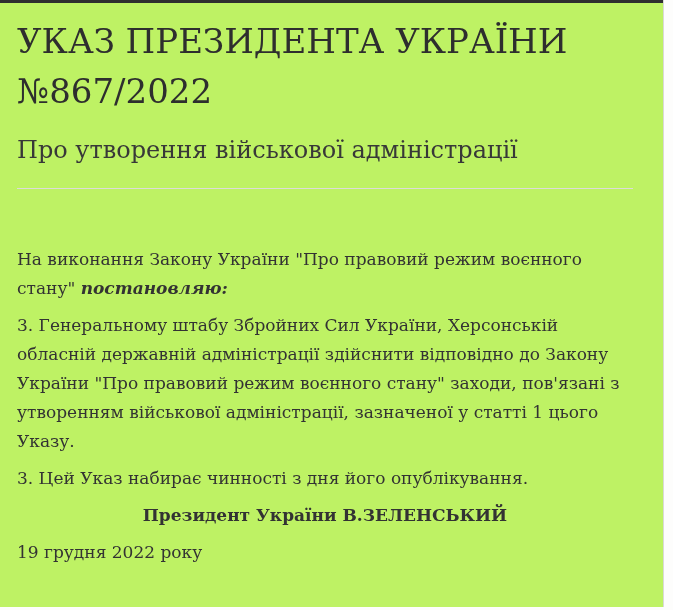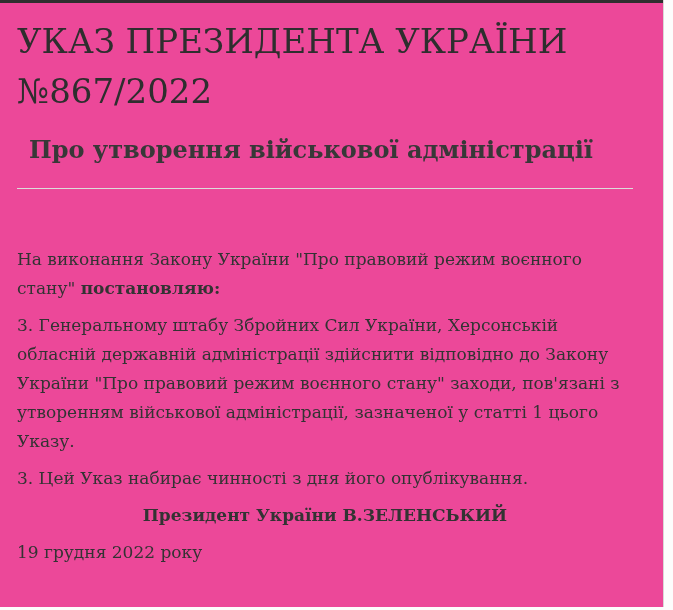--- a/index.html
+++ b/index.html
@@ -5,43 +5,43 @@
   html, body { margin: 0; padding: 0; }
   body {
     width: 673px; height: 610px;
     background: #fdfdfc;
     font-family: "DejaVu Serif", "Liberation Serif", serif;
   }
   .page { position: relative; width: 673px; height: 610px; overflow: hidden; background: #fdfdfc; }
   .content {
     position: absolute; left: 0; top: 0;
     width: 663px; height: 607px;
-    background: #ec4899;
+    background: #bef264;
     border-right: 1px solid #d9d9d6;
   }
   .top-bar { height: 3px; background: #2f2f2f; }
   .inner { padding: 13px 30px 0 17px; }
   h1.title {
     font-size: 34px; line-height: 50px; font-weight: 400;
     color: #2e2e2e; margin: 0 0 18px 0; letter-spacing: 0;
   }
   h2.subtitle {
-    font-size: 24px; line-height: 32px; font-weight: 700;
-    color: #383838; margin: 12px;
+    font-size: 24px; line-height: 32px; font-weight: 400;
+    color: #383838; margin: 0;
   }
   .header-divider {
     border: 0; border-top: 1px solid #dcdcda;
     margin: 22px 0 56px 0;
   }
   .body p {
     font-size: 17px; line-height: 29px;
     color: #333333; margin: 0 0 8px 0;
   }
   .body p.signature { font-weight: bold; text-align: center; }
-  .resolve { font-weight: bold; }
+  .resolve { font-weight: bold; font-style: italic; }
 </style>
 </head>
 <body>
 
 <div class="page">
   <div class="content">
     <div class="top-bar"></div>
     <div class="inner">
 
       <h1 class="title">УКАЗ ПРЕЗИДЕНТА УКРАЇНИ №867/2022</h1>

